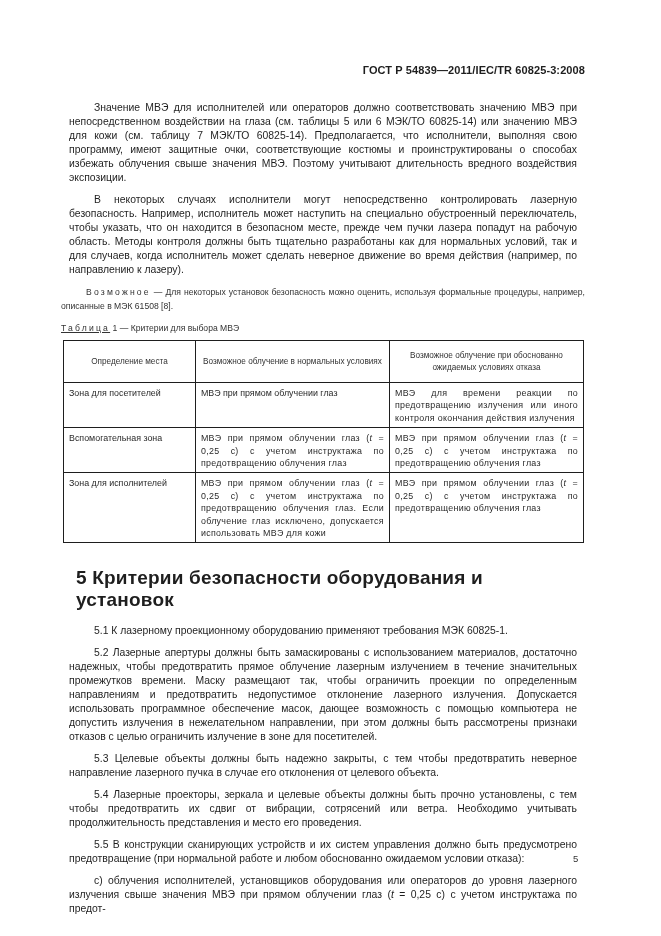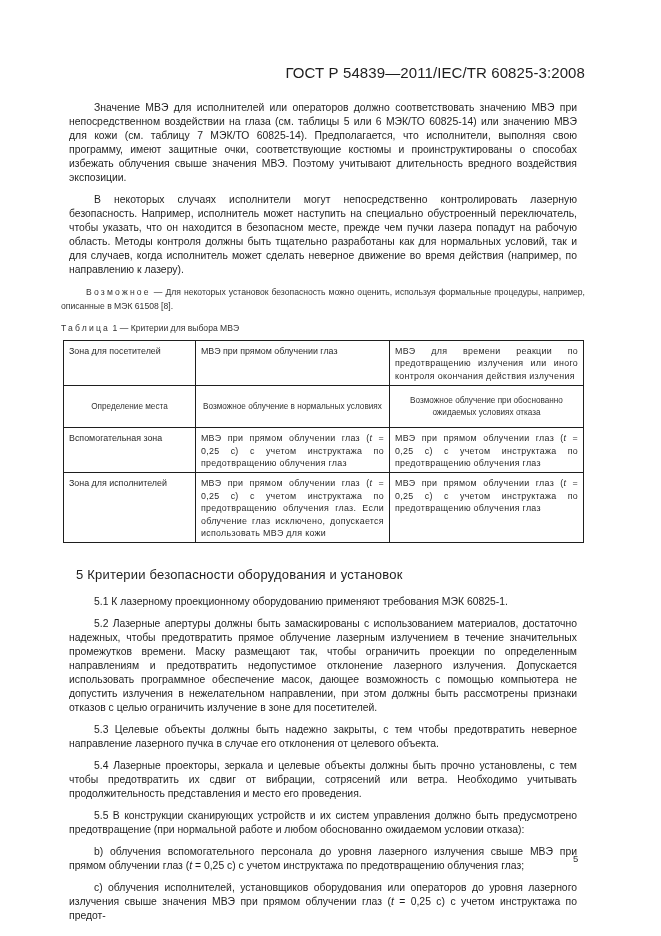--- a/index.html
+++ b/index.html
@@ -1,79 +1,78 @@
 <!DOCTYPE html>
 <html><head>
 <meta charset="utf-8">
 <style>
   html, body { margin: 0; padding: 0; background: #ffffff; }
   body { width: 661px; height: 936px; position: relative; overflow: hidden;
          font-family: "Liberation Sans", sans-serif; color: #1e1e1e; }
   .page { position: absolute; left: 0; top: 0; width: 661px; height: 936px; background: #fff; }
-  .header { position: absolute; right: 76px; top: 64px; font-size: 15px; font-weight: normal; letter-spacing: 0.1px; text-align: right; }
+  .header { position: absolute; right: 76px; top: 64px; font-size: 11px; font-weight: bold; letter-spacing: 0.1px; text-align: right; }
   .content { position: absolute; left: 61px; top: 93px; width: 524px; }
   .sec-title-sm { font-size: 10.5px; font-weight: bold; margin: 0 0 4px 15px; }
   p { margin: 8px; font-size: 10.4px; line-height: 14px; text-align: justify; }
   p.ind { text-indent: 25px; }
   p.item { text-indent: 25px; }
   .note { font-size: 8.6px; line-height: 14px; color: #333; text-align: justify; margin-top: 6px; text-indent: 25px; }
   .note .sp { letter-spacing: 2.2px; }
   .tcap { font-size: 8.6px; color: #333; margin-top: 10px; margin-bottom: 7px; }
-  .tcap .sp { letter-spacing: 2.2px; }
+  .tcap .sp { letter-spacing: 2.2px; text-decoration: underline; }
   table { border-collapse: collapse; width: 521px; margin-left: 2px; font-size: 8.9px; color: #2a2a2a; }
   td, th { border: 1px solid #1e1e1e; vertical-align: top; padding: 4px 5px 3px 5px; line-height: 12.4px; }
   th { font-weight: normal; font-size: 8.2px; text-align: center; vertical-align: middle; height: 34px; color: #333; }
   td.j { text-align: justify; letter-spacing: 0.3px; }
   .col1 { width: 125px; } .col2 { width: 192px; } .col3 { width: 192px; }
-  .sec5 { font-size: 13px; font-weight: normal; margin: 24px 0 13px 15px; letter-spacing: 0.2px; }
+  .sec5 { font-size: 19px; font-weight: bold; margin: 24px 0 13px 15px; letter-spacing: 0.2px; }
   .pagenum { position: absolute; left: 573px; top: 853px; font-size: 9.5px; color: #333; }
   em { font-style: italic; }
 </style>
 </head>
 <body>
 
 <div class="page">
   <div class="header">ГОСТ Р 54839—2011/IEC/TR 60825-3:2008</div>
 
   <div class="content">
     <p class="ind">Значение МВЭ для исполнителей или операторов должно соответствовать значению МВЭ при непосредственном воздействии на глаза (см. таблицы 5 или 6 МЭК/ТО 60825-14) или значению МВЭ для кожи (см. таблицу 7 МЭК/ТО 60825-14). Предполагается, что исполнители, выполняя свою программу, имеют защитные очки, соответствующие костюмы и проинструктированы о способах избежать облучения свыше значения МВЭ. Поэтому учитывают длительность вредного воздействия экспозиции.</p>
     <p class="ind">В некоторых случаях исполнители могут непосредственно контролировать лазерную безопасность. Например, исполнитель может наступить на специально обустроенный переключатель, чтобы указать, что он находится в безопасном месте, прежде чем пучки лазера попадут на рабочую область. Методы контроля должны быть тщательно разработаны как для нормальных условий, так и для случаев, когда исполнитель может сделать неверное движение во время действия (например, по направлению к лазеру).</p>
     <div class="note"><span class="sp">Возможное</span><span> — Для некоторых установок безопасность можно оценить, используя формальные процедуры, например, описанные в МЭК 61508 [8].</span></div>
 
     <div class="tcap"><span class="sp">Таблица</span><span> 1 — Критерии для выбора МВЭ</span></div>
 
     <table>
       <tbody>
           <tr>
+        <th class="col1">Определение места</th>
+        <th class="col2">Возможное облучение в нормальных условиях</th>
+        <th class="col3">Возможное облучение при обоснованно ожидаемых условиях отказа</th>
+      </tr>
+      <tr>
         <td>Зона для посетителей</td>
         <td>МВЭ при прямом облучении глаз</td>
         <td class="j">МВЭ для времени реакции по предотвращению излучения или иного контроля окончания действия излучения</td>
-      </tr>
-      <tr>
-        <th class="col1">Определение места</th>
-        <th class="col2">Возможное облучение в нормальных условиях</th>
-        <th class="col3">Возможное облучение при обоснованно ожидаемых условиях отказа</th>
       </tr>
       <tr>
         <td>Вспомогательная зона</td>
         <td class="j"><span>МВЭ при прямом облучении глаз (</span><em>t</em><span> = 0,25 с) с учетом инструктажа по предотвращению облучения глаз</span></td>
         <td class="j"><span>МВЭ при прямом облучении глаз (</span><em>t</em><span> = 0,25 с) с учетом инструктажа по предотвращению облучения глаз</span></td>
       </tr>
       <tr>
         <td>Зона для исполнителей</td>
         <td class="j"><span>МВЭ при прямом облучении глаз (</span><em>t</em><span> = 0,25 с) с учетом инструктажа по предотвращению облучения глаз. Если облучение глаз исключено, допускается использовать МВЭ для кожи</span></td>
         <td class="j"><span>МВЭ при прямом облучении глаз (</span><em>t</em><span> = 0,25 с) с учетом инструктажа по предотвращению облучения глаз</span></td>
       </tr>
     </tbody>
       </table>
 
     <div class="sec5">5  Критерии безопасности оборудования и установок</div>
     <p class="ind">5.1  К лазерному проекционному оборудованию применяют требования МЭК 60825-1.</p>
     <p class="ind">5.2  Лазерные апертуры должны быть замаскированы с использованием материалов, достаточно надежных, чтобы предотвратить прямое облучение лазерным излучением в течение значительных промежутков времени. Маску размещают так, чтобы ограничить проекции по определенным направлениям и предотвратить недопустимое отклонение лазерного излучения. Допускается использовать программное обеспечение масок, дающее возможность с помощью компьютера не допустить излучения в нежелательном направлении, при этом должны быть рассмотрены признаки отказов с целью ограничить излучение в зоне для посетителей.</p>
     <p class="ind">5.3  Целевые объекты должны быть надежно закрыты, с тем чтобы предотвратить неверное направление лазерного пучка в случае его отклонения от целевого объекта.</p>
     <p class="ind">5.4  Лазерные проекторы, зеркала и целевые объекты должны быть прочно установлены, с тем чтобы предотвратить их сдвиг от вибрации, сотрясений или ветра. Необходимо учитывать продолжительность представления и место его проведения.</p>
     <p class="ind">5.5  В конструкции сканирующих устройств и их систем управления должно быть предусмотрено предотвращение (при нормальной работе и любом обоснованно ожидаемом условии отказа):</p>
-    <p class="item"><span>b)   облучения вспомогательного персонала до уровня лазерного излучения свыше МВЭ при прямом облучении глаз (</span><em>t</em><span> = 0,25 с) с учетом инструктажа по предотвращению облучения глаз;</span></p>
     <p class="item"><span>c)   облучения исполнителей, установщиков оборудования или операторов до уровня лазерного излучения свыше значения МВЭ при прямом облучении глаз (</span><em>t</em><span> = 0,25 с) с учетом инструктажа по предот-</span></p>
   </div>
 
   <div class="pagenum">5</div>
 </div>
 
 </body></html>

